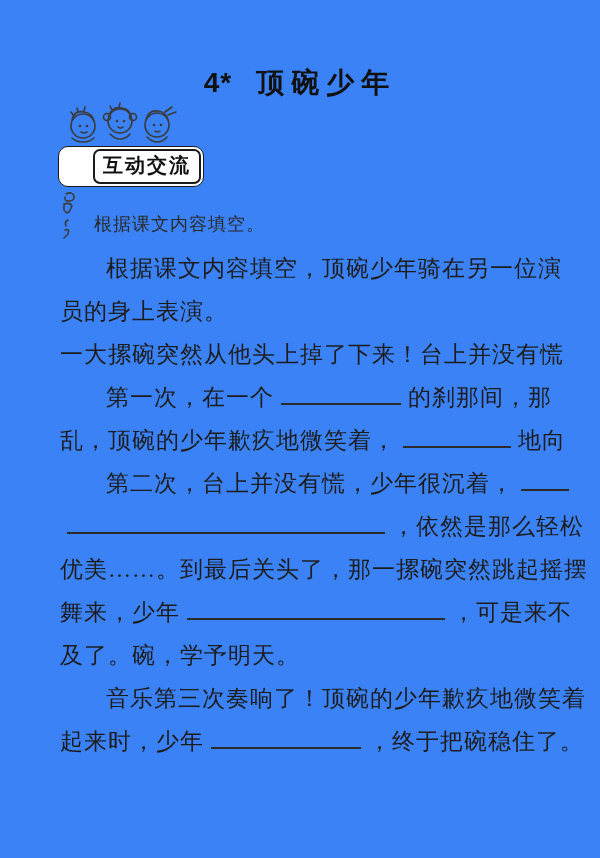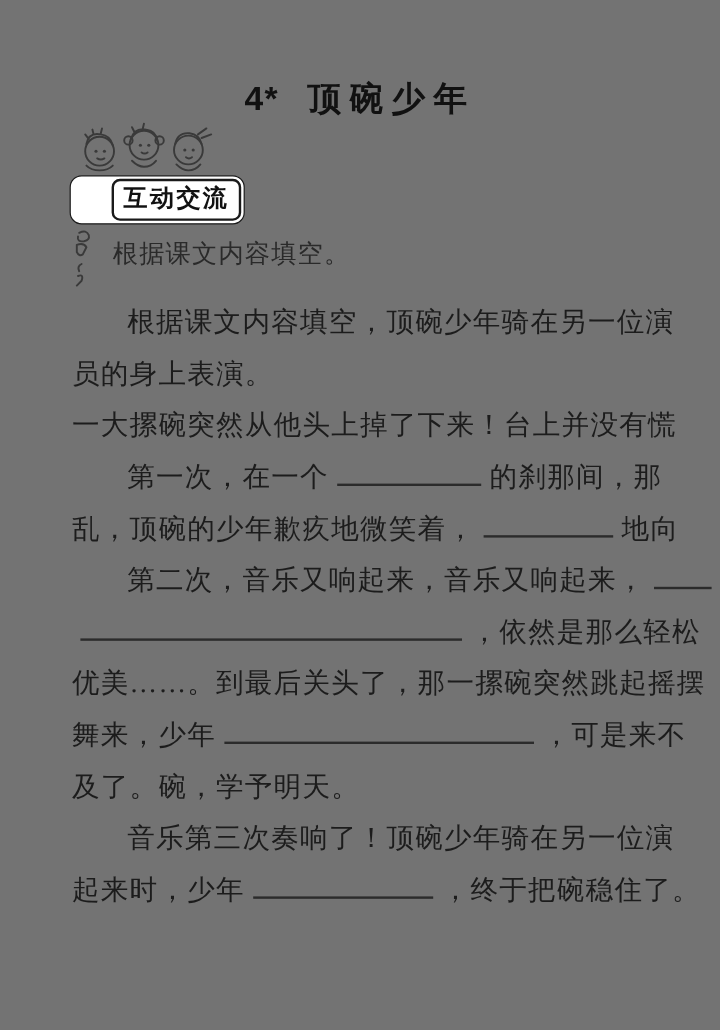--- a/index.html
+++ b/index.html
@@ -1,17 +1,17 @@
 <!DOCTYPE html>
 <html><head>
 <meta charset="utf-8">
 <style>
   html,body{margin:0;padding:0;background:#fff;}
   .page{
-    position:relative;width:600px;height:858px;background:#737373;overflow:hidden;
+    position:relative;width:600px;height:858px;background:#3b82f6;overflow:hidden;
     font-family:"Liberation Serif",serif;color:#1c1c1c;
   }
   
   .title{
     position:absolute;left:0;top:64px;width:600px;text-align:center;
     font-family:"Liberation Sans",sans-serif;font-weight:bold;font-size:28px;color:#111;
     white-space:nowrap;
   }
   .title .num{margin-right:24px;letter-spacing:1px;}
   .title .txt{letter-spacing:7px;}
@@ -24,22 +24,22 @@
   }
   .badge-inner{
     border:2.5px solid #1a1a1a;border-radius:7px;padding:1px 8px 3px 8px;background:#fff;
     font-family:"Liberation Sans",sans-serif;font-weight:bold;font-size:20px;color:#111;
     letter-spacing:2px;white-space:nowrap;margin-left:32px;
   }
   
   .prompt-row{position:absolute;left:56px;top:188px;display:flex;align-items:flex-start;}
   .doodle{display:block;margin-top:2px;}
   .prompt{
-    font-family:"Liberation Sans",sans-serif;font-size:21px;color:#2a2a2a;
-    margin-left:12px;margin-top:9px;letter-spacing:1px;white-space:nowrap;
+    font-family:"Liberation Sans",sans-serif;font-size:18px;color:#2a2a2a;
+    margin-left:12px;margin-top:24px;letter-spacing:1px;white-space:nowrap;
   }
   
   .passage{
     position:absolute;left:60px;top:247px;width:516px;
     font-size:23px;line-height:43px;letter-spacing:1px;color:#1c1c1c;
   }
   .line{white-space:nowrap;height:43px;}
   .line.indent{padding-left:46px;}
   .blank{
     display:inline-block;height:19px;margin:0 7px;
@@ -103,23 +103,23 @@
     </svg>
     <span class="prompt">根据课文内容填空。</span>
   </div>
 
   <div class="passage" id="passage">
       <div class="line indent"><span>根据课文内容填空，顶碗少年骑在另一位演</span></div>
       <div class="line"><span>员的身上表演。</span></div>
       <div class="line"><span>一大摞碗突然从他头上掉了下来！台上并没有慌</span></div>
       <div class="line indent"><span>第一次，在一个</span><span class="blank" style="width: 120px;"></span><span>的刹那间，那</span></div>
       <div class="line"><span>乱，顶碗的少年歉疚地微笑着，</span><span class="blank" style="width: 108px;"></span><span>地向</span></div>
-      <div class="line indent"><span>第二次，音乐又响起来，音乐又响起来，</span><span class="blank" style="width: 48px;"></span></div>
+      <div class="line indent"><span>第二次，台上并没有慌，少年很沉着，</span><span class="blank" style="width: 48px;"></span></div>
       <div class="line"><span class="blank" style="width: 318px;"></span><span>，依然是那么轻松</span></div>
       <div class="line"><span>优美……。到最后关头了，那一摞碗突然跳起摇摆</span></div>
       <div class="line"><span>舞来，少年</span><span class="blank" style="width: 258px;"></span><span>，可是来不</span></div>
       <div class="line"><span>及了。碗，学予明天。</span></div>
-      <div class="line indent"><span>音乐第三次奏响了！顶碗少年骑在另一位演</span></div>
+      <div class="line indent"><span>音乐第三次奏响了！顶碗的少年歉疚地微笑着</span></div>
       <div class="line"><span>起来时，少年</span><span class="blank" style="width: 150px;"></span><span>，终于把碗稳住了。</span></div>
     </div>
 
 
 </div>
 
 </body></html>

